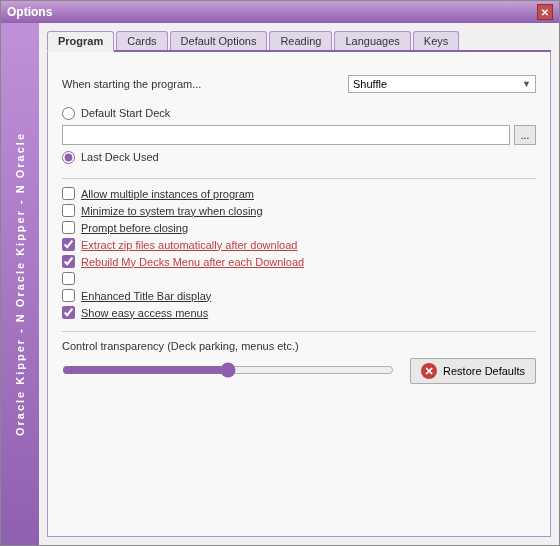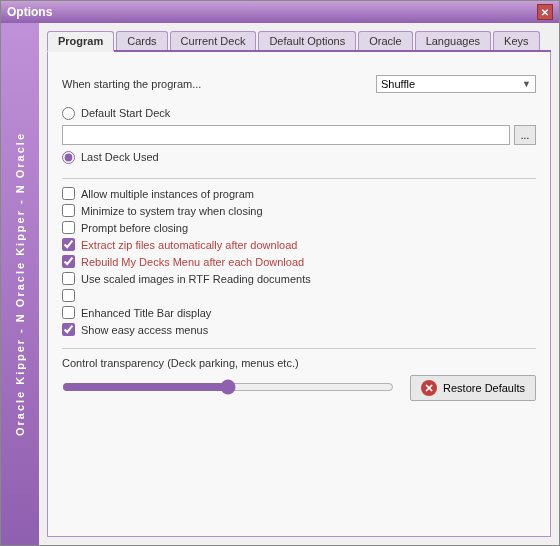--- a/index.html
+++ b/index.html
@@ -132,21 +132,21 @@
       font-size: 11px;
       color: #333;
     }
 
     .dropdown {
       display: flex;
       align-items: center;
       background: white;
       border: 1px solid #aaa;
       padding: 2px 4px;
-      width: 160px;
+      width: 188px;
       justify-content: space-between;
       cursor: pointer;
     }
 
     .dropdown-text {
       font-size: 11px;
     }
 
     .dropdown-arrow {
       font-size: 9px;
@@ -204,20 +204,21 @@
     }
 
     .checkbox-row input[type=checkbox] {
       margin-right: 6px;
       accent-color: #9060b0;
     }
 
     .checkbox-label {
       font-size: 11px;
       color: #333;
+      text-decoration: underline;
     }
 
     .checkbox-label.checked-label {
       color: #c04040;
     }
 
     .divider {
       border: none;
       border-top: 1px solid #ccc;
       margin: 8px 0;
@@ -298,23 +299,22 @@
     <div class="close-btn">✕</div>
   </div>
   <div class="window-body">
     <div class="sidebar">
       <span class="sidebar-text">Oracle Kipper - N   Oracle Kipper - N   Oracle</span>
     </div>
     <div class="main-content">
       <div class="tabs">
         <div class="tab active">Program</div>
         <div class="tab">Cards</div>
-        <div class="tab">Current Deck</div>
         <div class="tab">Default Options</div>
-        <div class="tab">Oracle</div>
+        <div class="tab">Reading</div>
         <div class="tab">Languages</div>
         <div class="tab">Keys</div>
       </div>
       <div class="tab-content">
 
         <div class="startup-row">
           <span class="startup-label">When starting the program...</span>
           <div class="dropdown">
             <span class="dropdown-text">Shuffle</span>
             <span class="dropdown-arrow">▼</span>
@@ -351,24 +351,20 @@
             <input type="checkbox" style="">
             <span class="checkbox-label">Prompt before closing</span>
           </div>
           <div class="checkbox-row">
             <input type="checkbox" checked="" style="">
             <span class="checkbox-label checked-label">Extract zip files automatically after download</span>
           </div>
           <div class="checkbox-row">
             <input type="checkbox" checked="" style="">
             <span class="checkbox-label checked-label">Rebuild My Decks Menu after each Download</span>
-          </div>
-          <div class="checkbox-row">
-            <input type="checkbox" style="">
-            <span class="checkbox-label">Use scaled images in RTF Reading documents</span>
           </div>
           <div class="checkbox-row">
             <input type="checkbox" style="">
           </div>
           <div class="checkbox-row">
             <input type="checkbox" style="">
             <span class="checkbox-label">Enhanced Title Bar display</span>
           </div>
           <div class="checkbox-row">
             <input type="checkbox" checked="" style="">

